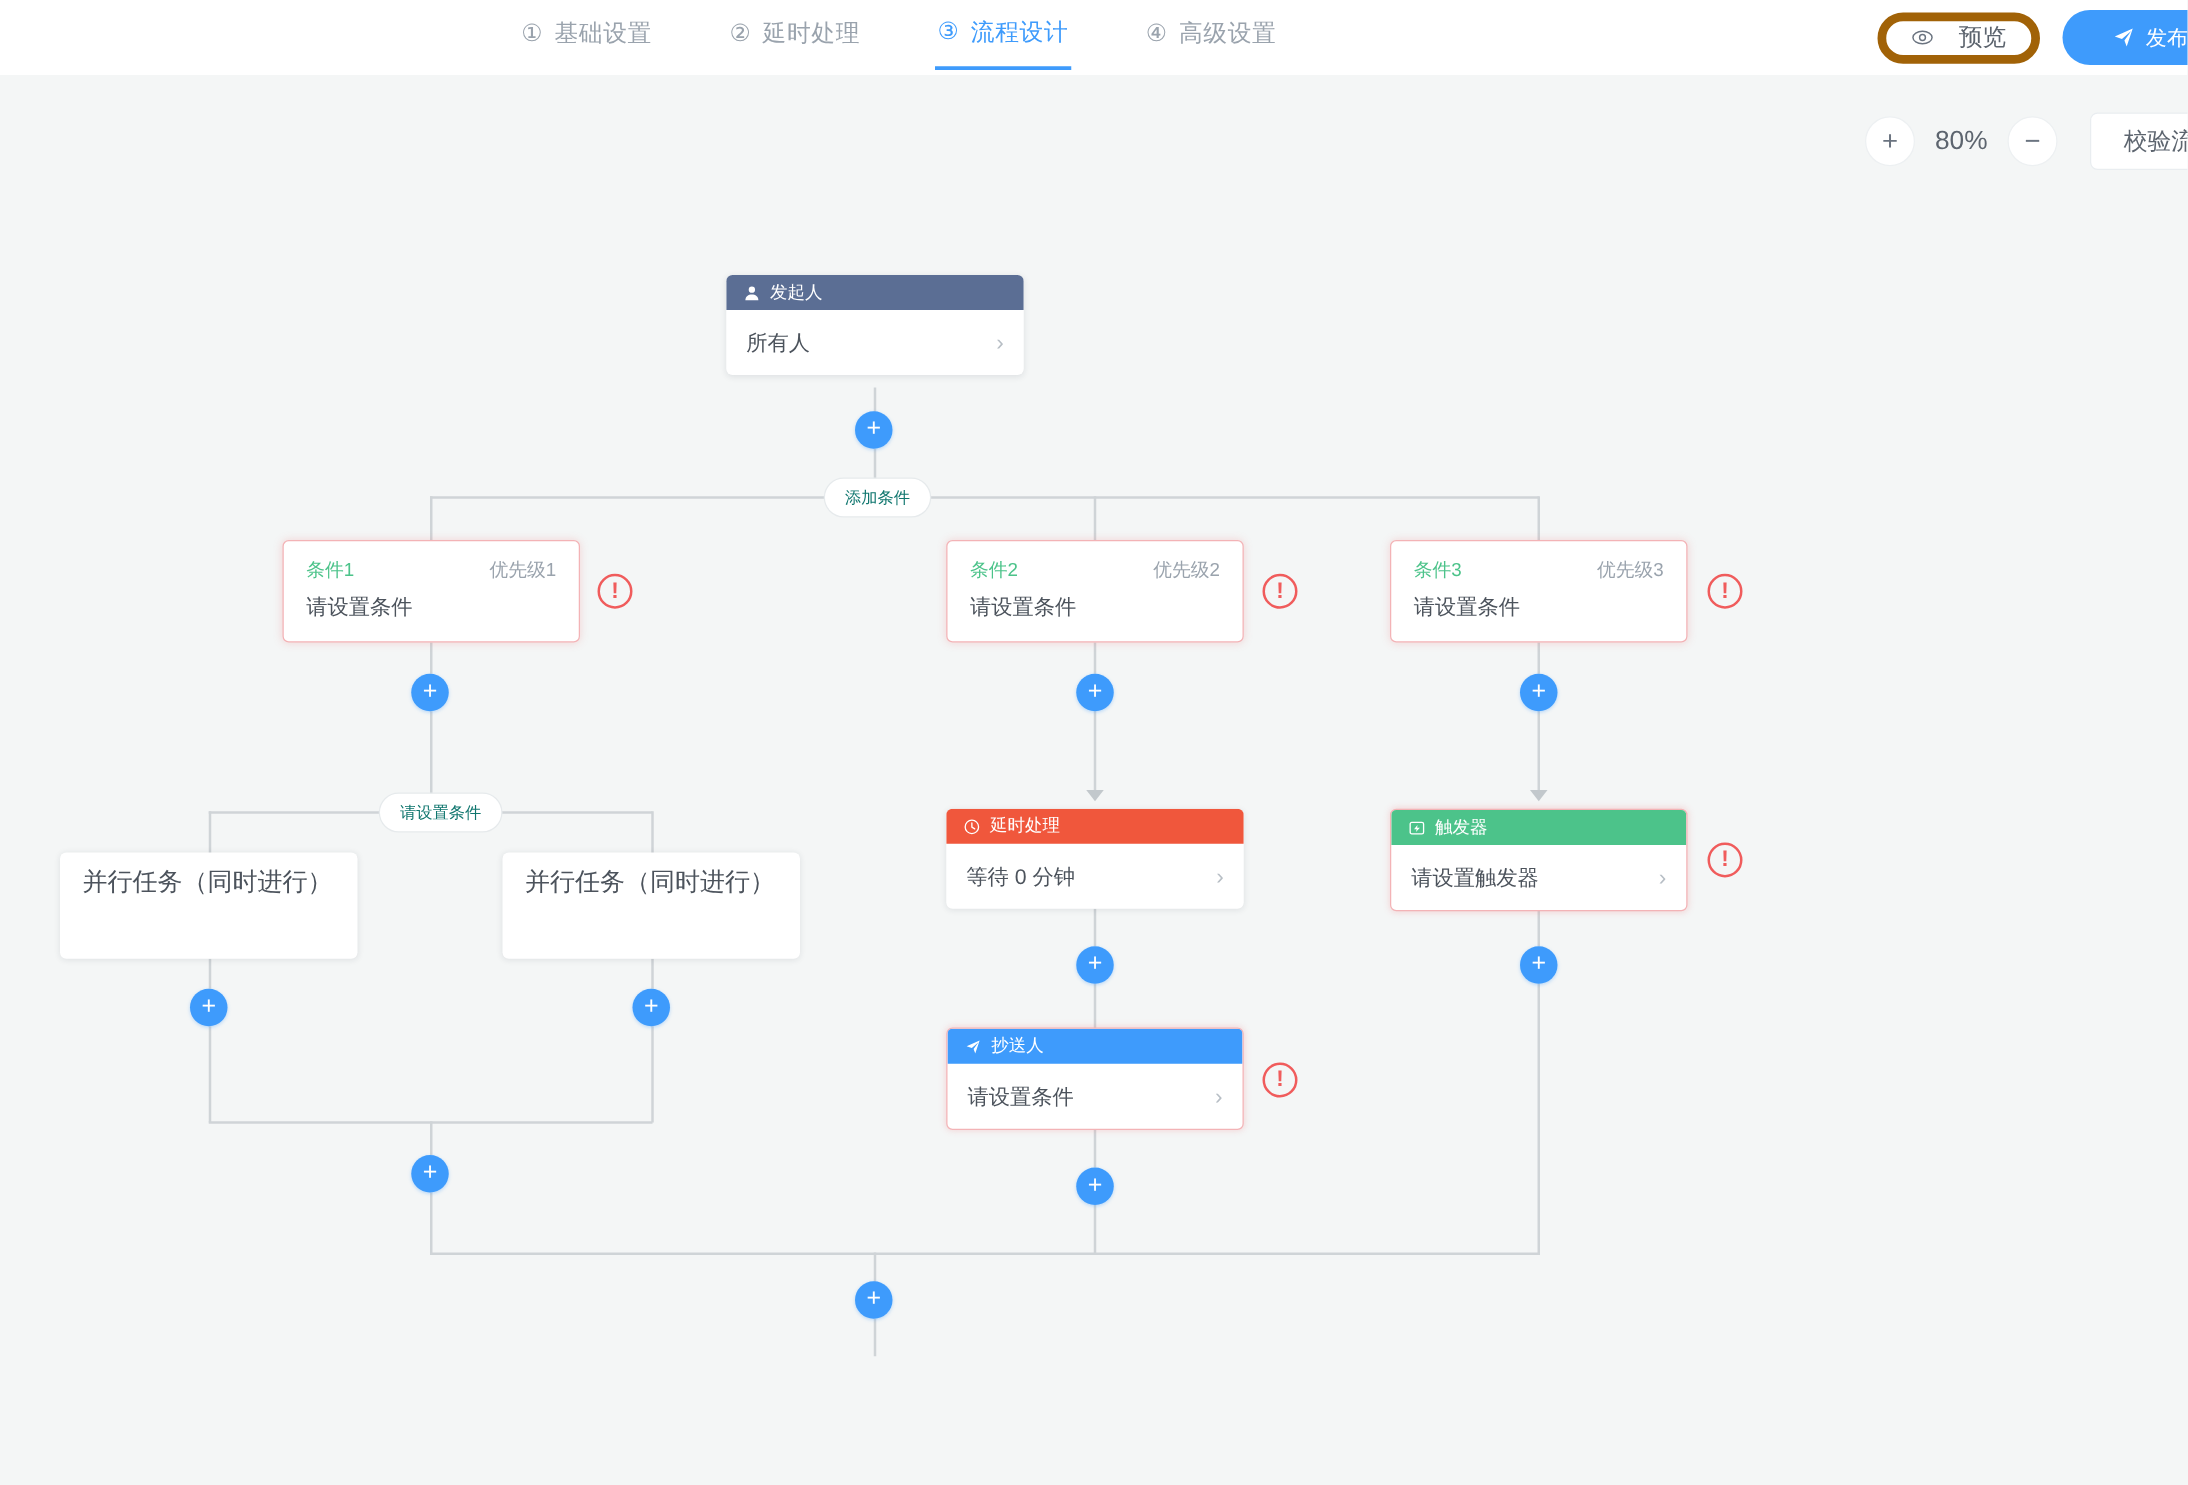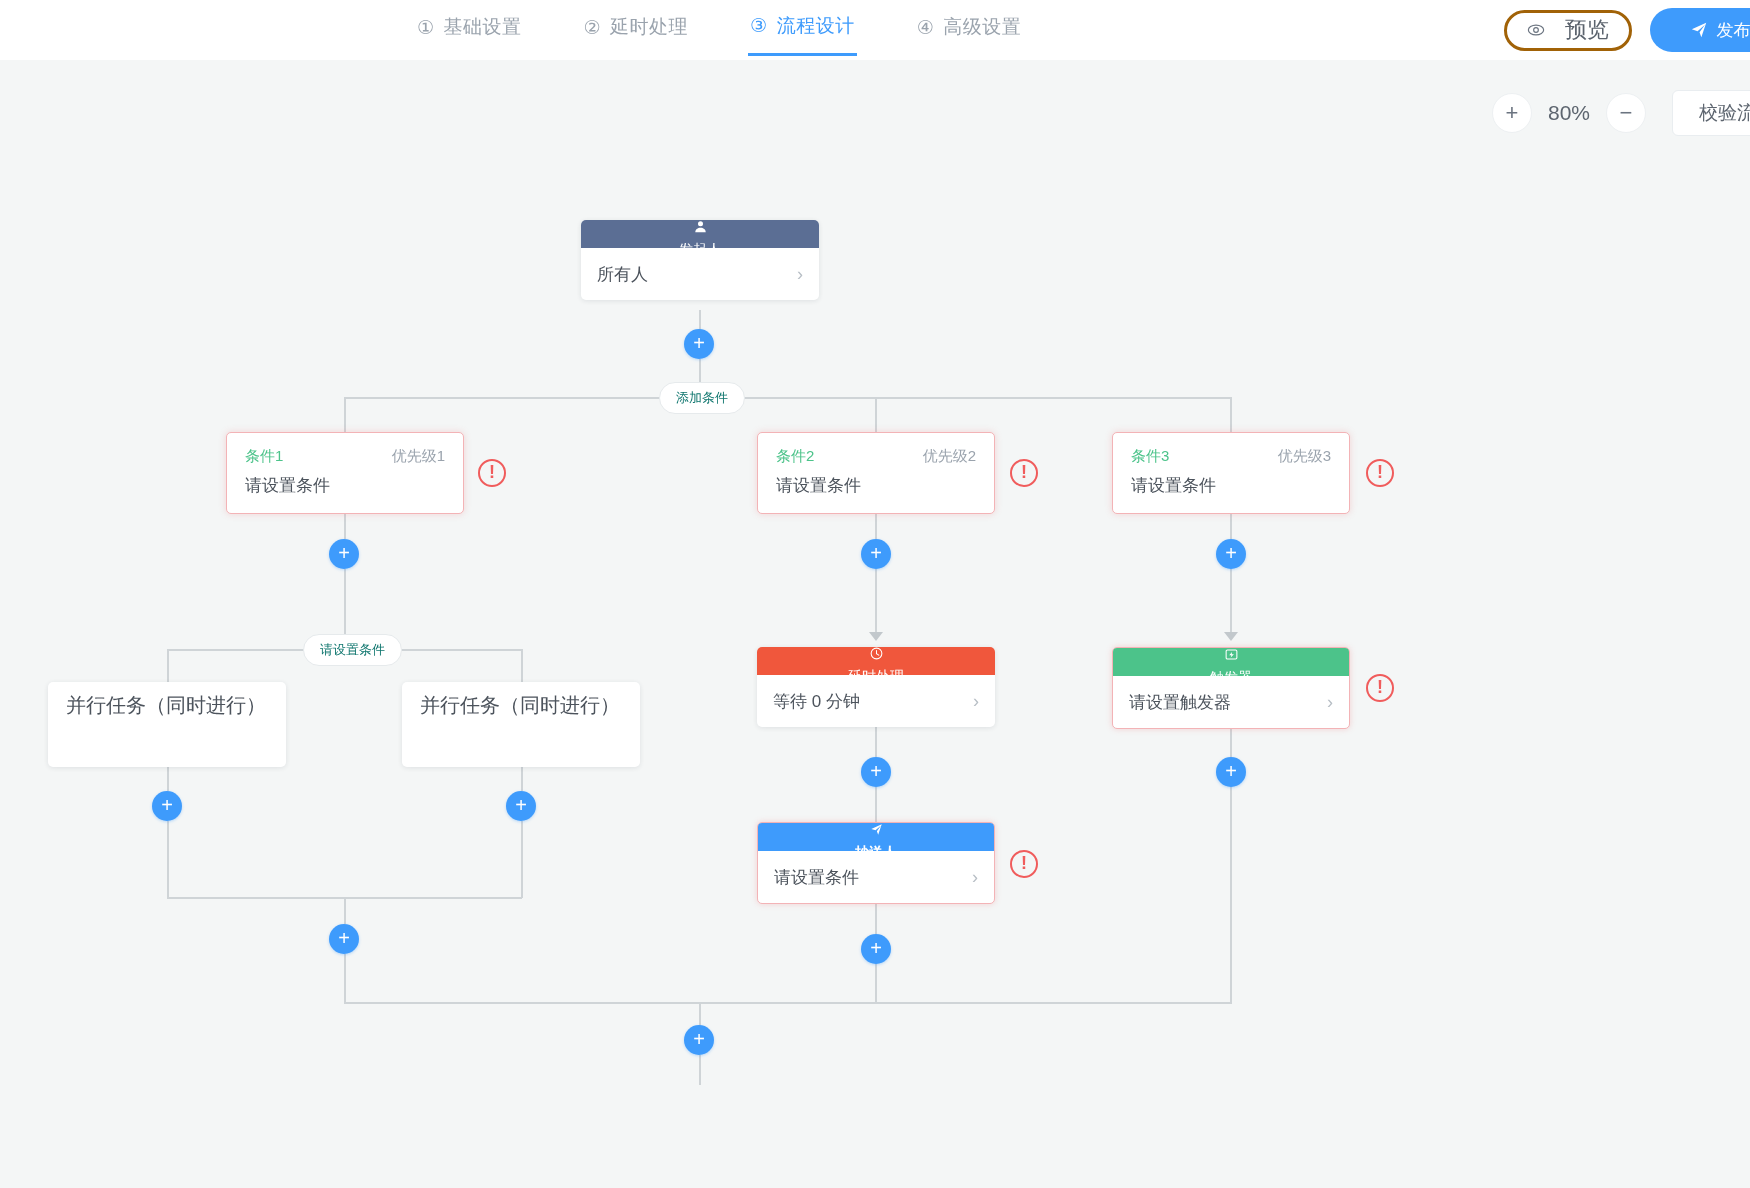--- a/index.html
+++ b/index.html
@@ -32,22 +32,22 @@
   }
   .step .num{margin-right:9px;font-size:19px;}
   .step.active{color:#3e9bfc;border-bottom:3px solid #3e9bfc;}
 
   .topbar-actions{
     position:absolute;right:-40px;top:0;height:60px;
     display:flex;align-items:center;gap:18px;
   }
   .btn-preview{
     height:41px;min-width:104px;border-radius:21px;
-    border:3px solid #a16207;background:#fff;color:#5b636d;
-    font-size:22px;display:flex;align-items:center;justify-content:center;gap:20px;
+    border:7px solid #a16207;background:#fff;color:#5b636d;
+    font-size:19px;display:flex;align-items:center;justify-content:center;gap:20px;
     cursor:pointer;box-sizing:border-box;padding:0 20px;
   }
   .btn-publish{
     height:44px;min-width:140px;border-radius:22px;
     background:#3e9bfc;color:#fff;font-size:17px;
     display:flex;align-items:center;justify-content:center;gap:9px;
     cursor:pointer;box-sizing:border-box;padding:0 24px;white-space:nowrap;
   }
   .ic{display:inline-flex;align-items:center;justify-content:center;}
 
@@ -99,35 +99,35 @@
   }
 
   
   .node{
     position:absolute;background:#fff;border-radius:5px;
     box-shadow:0 1px 5px rgba(30,40,60,.10);
     box-sizing:border-box;z-index:10;cursor:pointer;overflow:hidden;
   }
   .node-head{
     height:28px;display:flex;align-items:center;gap:8px;
-    padding:0 14px;font-size:14px;color:#fff;box-sizing:border-box;flex-direction:column;
+    padding:0 14px;font-size:14px;color:#fff;box-sizing:border-box;
   }
   .node-body{
     display:flex;align-items:center;justify-content:space-between;
     padding:0 16px;height:52px;box-sizing:border-box;
     font-size:17px;color:#4c535c;
   }
   .chev{color:#b7bec5;font-size:18px;line-height:1;}
 
   .node.err{border:1px solid #f3b3b6;box-shadow:0 0 6px rgba(240,110,115,.28);}
 
   .head-initiator{background:#5b6e94;}
   .head-delay{background:#f0573c;}
   .head-trigger{background:#4cc38a;}
-  .head-cc{background:#3e9bfc;font-weight:bold;}
+  .head-cc{background:#3e9bfc;}
 
   
   .cond{
     position:absolute;background:#fff;border-radius:5px;
     border:1px solid #f3b3b6;box-shadow:0 0 7px rgba(240,110,115,.25);
     box-sizing:border-box;z-index:10;cursor:pointer;
   }
   .cond-top{
     display:flex;align-items:center;justify-content:space-between;
     padding:14px 18px 0 18px;font-size:15px;

